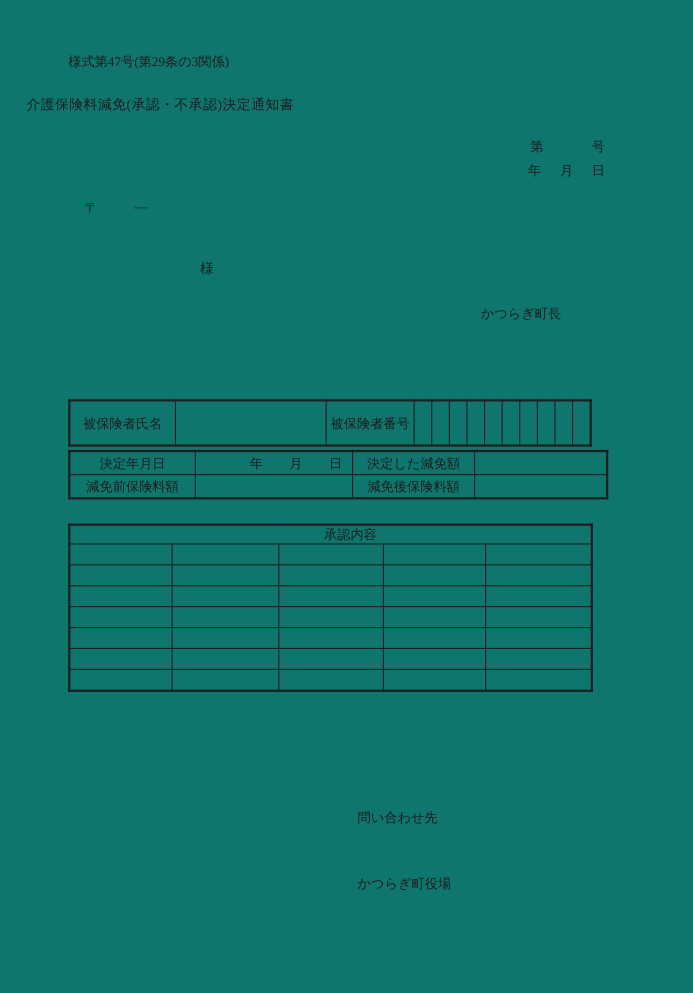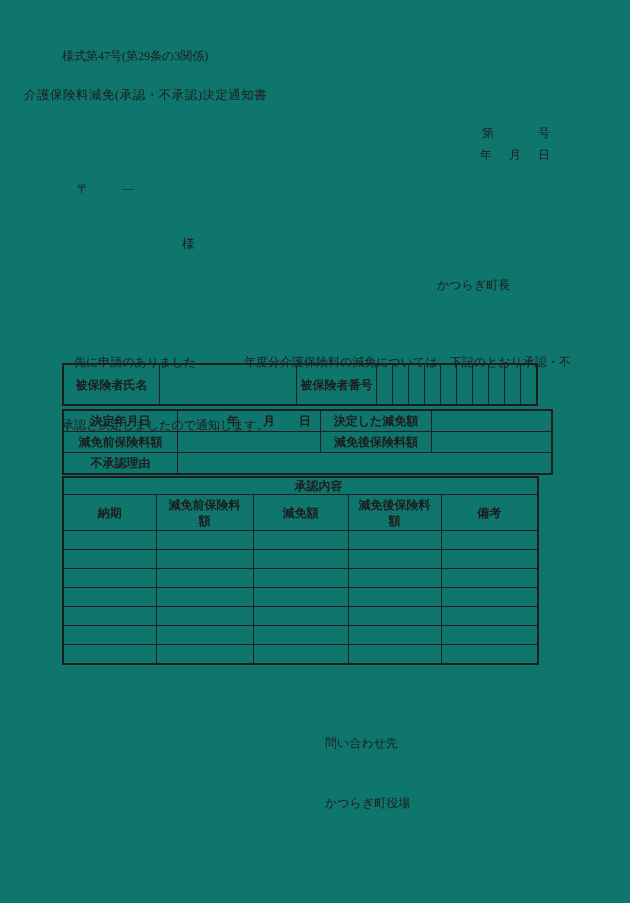--- a/index.html
+++ b/index.html
@@ -25,21 +25,21 @@
 
   table.t{
     position:absolute;
     border-collapse:collapse;
     table-layout:fixed;
     width:476px;
     left:62px;
     font-size:12px;
     color:#1c1c1c;
   }
-  table.t{border:2px solid #1e1e1e;font-weight:bold;}
+  table.t{border:2px solid #1e1e1e;}
   table.t td{
     border:1px solid #1e1e1e;
     text-align:center;
     vertical-align:middle;
     padding:0;
     line-height:16px;
     word-break:break-all;
     overflow:hidden;
   }
   .t1{top:363px;}
@@ -76,24 +76,20 @@
 
   <div class="abs postal">
     <span>〒</span>
     <span>―</span>
   </div>
 
   <div class="abs honorific">様</div>
 
   <div class="abs mayor">かつらぎ町長</div>
 
-  <div class="abs body-text">
-    <div>　先に申請のありました　　　　年度分介護保険料の減免については、下記のとおり承認・不</div>
-    <div>承認と決定しましたので通知します。</div>
-  </div>
 
   <table class="t t1">
     <tbody>
       <tr>
         <td style="width:95px">被保険者氏名</td>
         <td style="width:136px"></td>
         <td style="width:75px" class="num-label">被保険者番号</td>
       <td></td>
           <td></td>
           <td></td>
@@ -115,45 +111,34 @@
         <td style="width:133px" class="ymd">年　　月　　日</td>
         <td style="width:110px">決定した減免額</td>
         <td style="width:119px"></td>
       </tr>
       <tr>
         <td>減免前保険料額</td>
         <td></td>
         <td>減免後保険料額</td>
         <td></td>
       </tr>
-      <tr>
-        <td>不承認理由</td>
-        <td colspan="3"></td>
-      </tr>
     </tbody>
   </table>
 
   <table class="t t3">
     <colgroup>
       <col style="width:93px">
         <col style="width:97px">
         <col style="width:95px">
         <col style="width:93px">
         <col style="width:97px">
     </colgroup>
     <tbody>
       <tr class="section-row">
         <td colspan="5">承認内容</td>
-      </tr>
-      <tr class="header-row">
-        <td>納期</td>
-        <td>減免前保険料額</td>
-        <td>減免額</td>
-        <td>減免後保険料額</td>
-        <td>備考</td>
       </tr>
       <tr class="empty-row">
           <td class="empty-cell"></td>
           <td class="empty-cell"></td>
           <td class="empty-cell"></td>
           <td class="empty-cell"></td>
           <td class="empty-cell"></td>
         </tr>
         <tr class="empty-row">
           <td class="empty-cell"></td>

